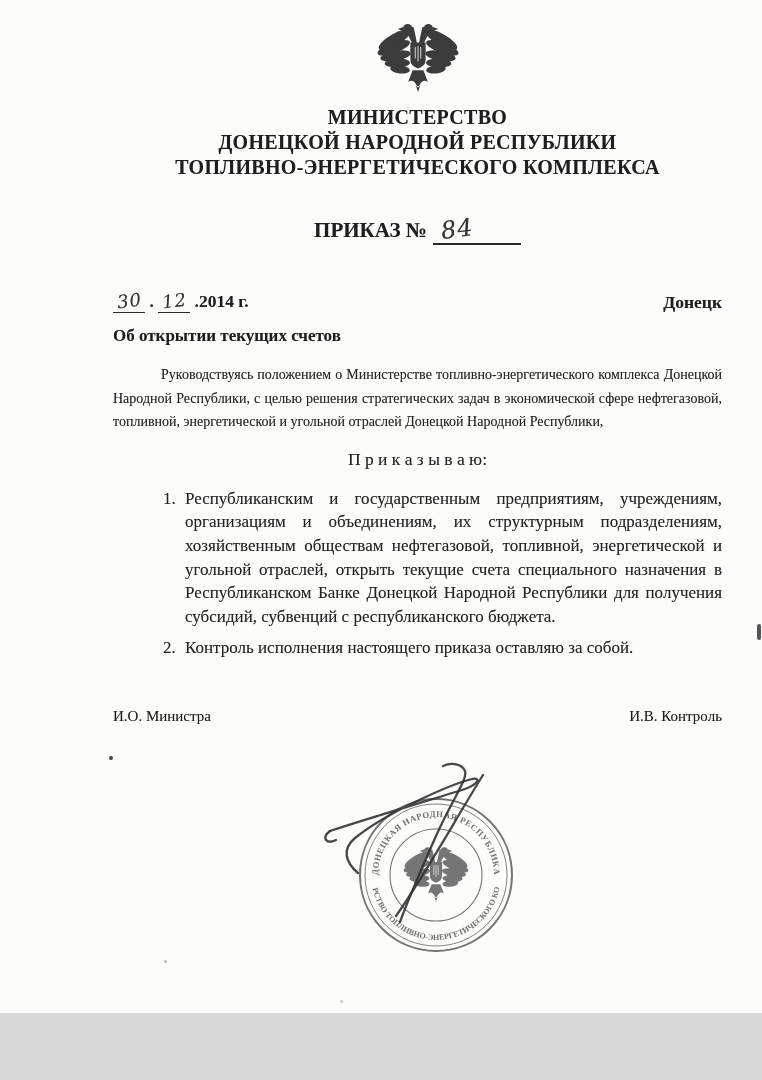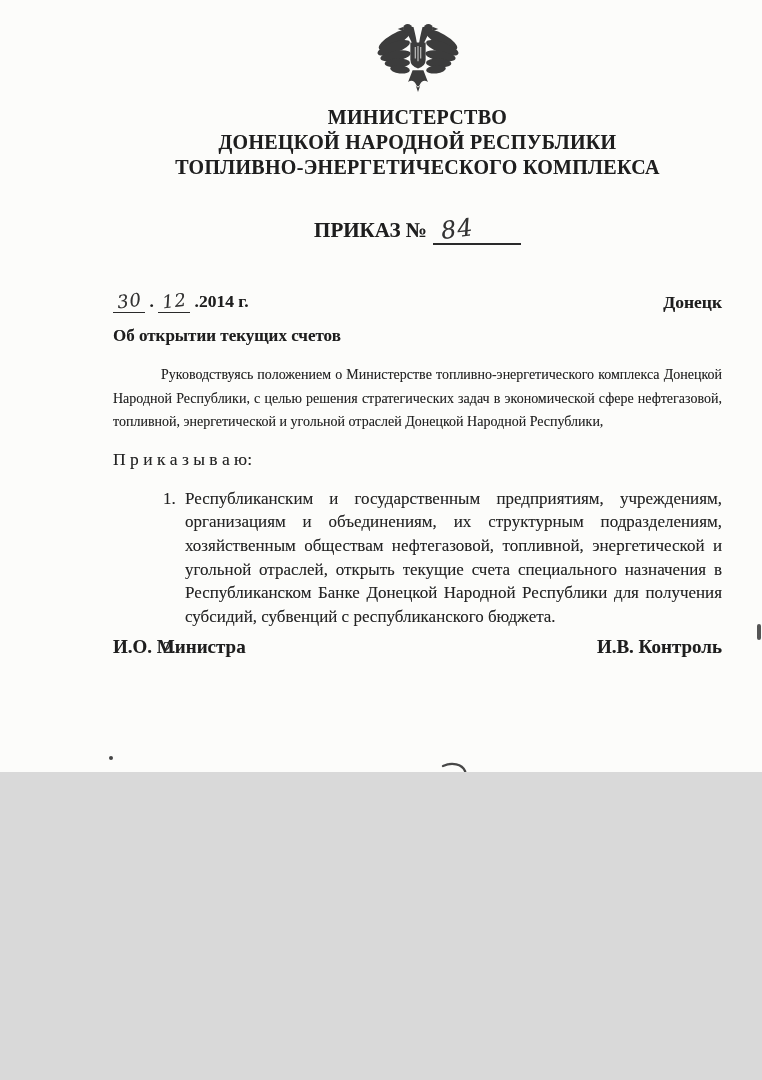--- a/index.html
+++ b/index.html
@@ -1,18 +1,18 @@
 <!DOCTYPE html>
 <html><head>
 <meta charset="utf-8">
 <style>
   html,body{margin:0;padding:0;background:#d9d9d9;}
   .page{
     position:relative;
-    width:762px;height:772px;
+    width:762px;height:1013px;
     margin:0 auto;
     background:#fcfcfa;
     overflow:hidden;
     color:#242424;
     font-family:"Liberation Serif","DejaVu Serif",serif;
   }
   .content{
     position:absolute;left:113px;top:0;width:609px;
     text-shadow:0 0 .5px rgba(30,30,30,.35);
   }
@@ -24,26 +24,26 @@
   .hw{
     font-family:"DejaVu Serif",serif;font-style:italic;font-weight:400;
     display:inline-block;transform:rotate(-7deg);color:#333;letter-spacing:1px;
   }
   .order-blank .hw{font-size:24px;line-height:22px;}
   .dateline{margin-top:45px;display:flex;justify-content:space-between;align-items:flex-end;font-weight:bold;font-size:17.5px;line-height:22px;color:#1e1e1e;}
   .date-blank{display:inline-block;min-width:32px;border-bottom:1.5px solid #2a2a2a;text-align:center;}
   .date-blank .hw{font-size:18px;line-height:17px;}
   .subject{margin-top:11px;font-weight:bold;font-size:17px;line-height:23px;color:#1e1e1e;}
   .preamble{margin-top:16px;font-size:14px;line-height:23.6px;text-align:justify;text-indent:48px;}
-  .directive{margin-top:14px;font-size:17.5px;line-height:23px;}
+  .directive{margin-top:14px;font-size:17.5px;line-height:23px;text-align:center;}
   .items{margin-top:16px;}
   .item{position:relative;padding-left:72px;font-size:17px;line-height:23.6px;text-align:justify;}
   .item + .item{margin-top:8px;}
   .item-num{position:absolute;left:50px;top:0;}
-  .sig-row{display:flex;justify-content:space-between;font-weight:bold;font-size:19px;color:#1e1e1e;}
+  .sig-row{margin-top:48px;display:flex;justify-content:space-between;font-weight:normal;font-size:15px;color:#1e1e1e;}
   .seal{position:absolute;left:357px;top:796px;width:158px;height:158px;opacity:.82;}
   .seal text{font-family:"Liberation Serif",serif;font-weight:bold;fill:#4f4f4f;}
   .signature{position:absolute;left:320px;top:755px;width:200px;height:200px;}
   .signature path{fill:none;stroke:#333;stroke-width:2.3;stroke-linecap:round;opacity:.9;}
   .speck{position:absolute;background:#777;border-radius:50%;}
   .speck.s1{left:109px;top:756px;width:4px;height:4px;background:#444;}
   .speck.s2{left:757px;top:624px;width:4px;height:16px;border-radius:2px;background:#555;}
   .speck.s3{left:164px;top:960px;width:3px;height:3px;opacity:.5;}
   .speck.s4{left:340px;top:1000px;width:3px;height:3px;opacity:.4;}
 </style>
@@ -123,20 +123,21 @@
 
     <div class="directive">П р и к а з ы в а ю:</div>
 
     <div class="items">
       <div class="item">
         <span class="item-num">1.</span>
         <span>Республиканским и государственным предприятиям, учреждениям, организациям и объединениям, их структурным подразделениям, хозяйственным обществам нефтегазовой, топливной, энергетической и угольной отраслей, открыть текущие счета специального назначения в Республиканском Банке Донецкой Народной Республики для получения субсидий, субвенций с республиканского бюджета.</span>
       </div>
       <div class="item">
         <span class="item-num">2.</span>
+        <span>Контроль исполнения настоящего приказа оставляю за собой.</span>
       </div>
     </div>
 
     <div class="sig-row">
       <div>И.О. Министра</div>
       <div>И.В. Контроль</div>
     </div>
 
   </div>
 

